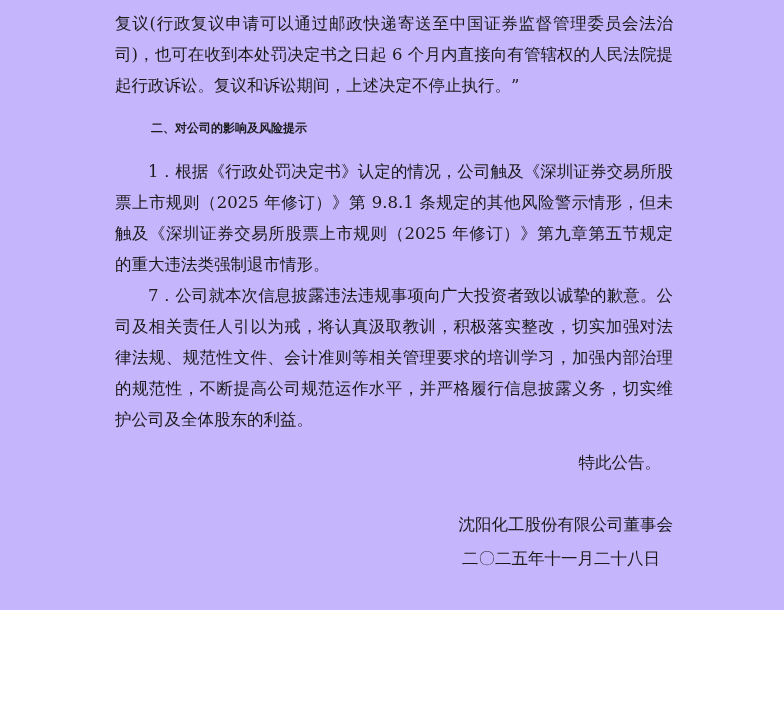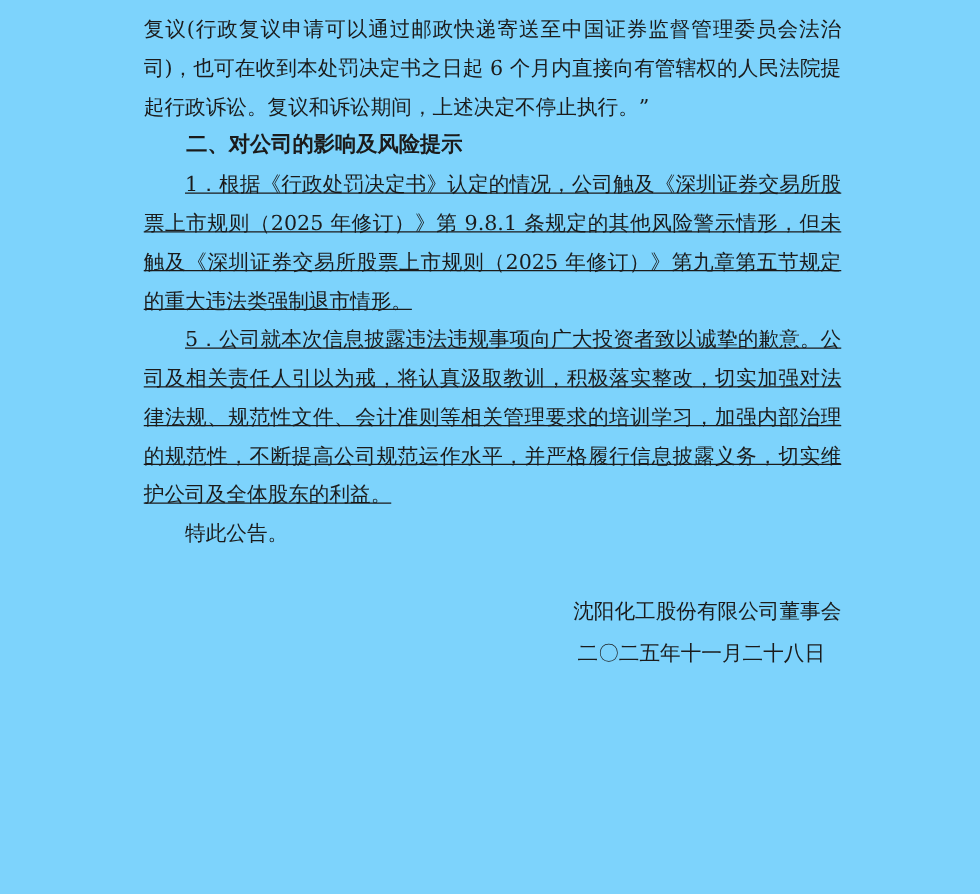--- a/index.html
+++ b/index.html
@@ -4,44 +4,44 @@
 <style>
   * { box-sizing: border-box; }
   html, body { margin: 0; padding: 0; background: #ffffff; }
   body {
     width: 784px;
     height: 715px;
     overflow: hidden;
   }
   .page {
     width: 784px;
-    height: 715px;
+    height: 610px;
     padding: 8px 111px 0 115px;
-    background: #7dd3fc;
+    background: #c4b5fd;
     font-family: "DejaVu Serif", "Liberation Serif", serif;
     font-size: 16.5px;
     line-height: 31px;
     color: #1b1b1b;
   }
   .para {
     margin: 0;
     text-align: justify;
   }
-  .para.indent { text-indent: 2em; text-decoration: underline; }
+  .para.indent { text-indent: 2em; }
   .heading {
-    margin: 0;
-    font-size: 17px;
+    margin: 12px;
+    font-size: 12px;
     line-height: 31px;
     font-weight: 700;
     text-indent: 2em;
   }
   .closing {
-    margin: 0;
+    margin: 12px;
     text-indent: 2em;
-    text-align: left;
+    text-align: right;
   }
   .signature-block {
     margin-top: 31px;
     text-align: right;
   }
   .signature-block p {
     margin: 0;
     line-height: 31px;
     font-family: Liberation Serif, serif;
   }
@@ -54,21 +54,21 @@
 <body>
 
 <div class="page">
   <p class="para">复议(行政复议申请可以通过邮政快递寄送至中国证券监督管理委员会法治司)，也可在收到本处罚决定书之日起 6 个月内直接向有管辖权的人民法院提起行政诉讼。复议和诉讼期间，上述决定不停止执行。”</p>
 
   <h2 class="heading">二、对公司的影响及风险提示</h2>
 
   <p class="para indent">1．根据《行政处罚决定书》认定的情况，公司触及《深圳证券交易所股票上市规则（2025 年修订）》第 9.8.1 条规定的其他风险警示情形，但未触及《深圳证券交易所股票上市规则（2025 年修订）》第九章第五节规定的重大违法类强制退市情形。</p>
 
 
-  <p class="para indent">5．公司就本次信息披露违法违规事项向广大投资者致以诚挚的歉意。公司及相关责任人引以为戒，将认真汲取教训，积极落实整改，切实加强对法律法规、规范性文件、会计准则等相关管理要求的培训学习，加强内部治理的规范性，不断提高公司规范运作水平，并严格履行信息披露义务，切实维护公司及全体股东的利益。</p>
+  <p class="para indent">7．公司就本次信息披露违法违规事项向广大投资者致以诚挚的歉意。公司及相关责任人引以为戒，将认真汲取教训，积极落实整改，切实加强对法律法规、规范性文件、会计准则等相关管理要求的培训学习，加强内部治理的规范性，不断提高公司规范运作水平，并严格履行信息披露义务，切实维护公司及全体股东的利益。</p>
 
 
   <p class="para closing">特此公告。</p>
 
   <div class="signature-block">
     <p>沈阳化工股份有限公司董事会</p>
     <p class="sig-date">二〇二五年十一月二十八日</p>
   </div>
 </div>
 

